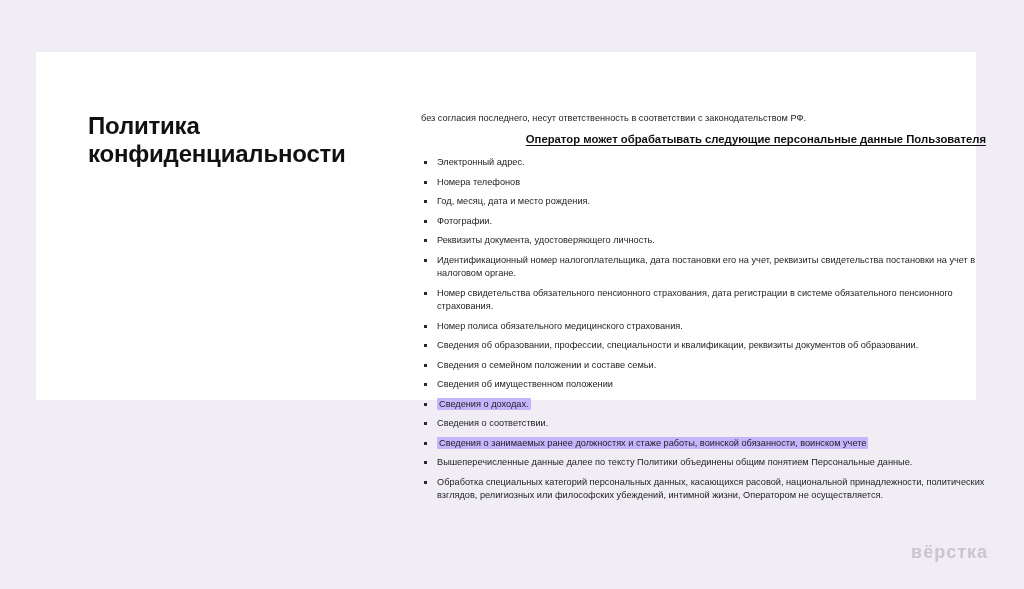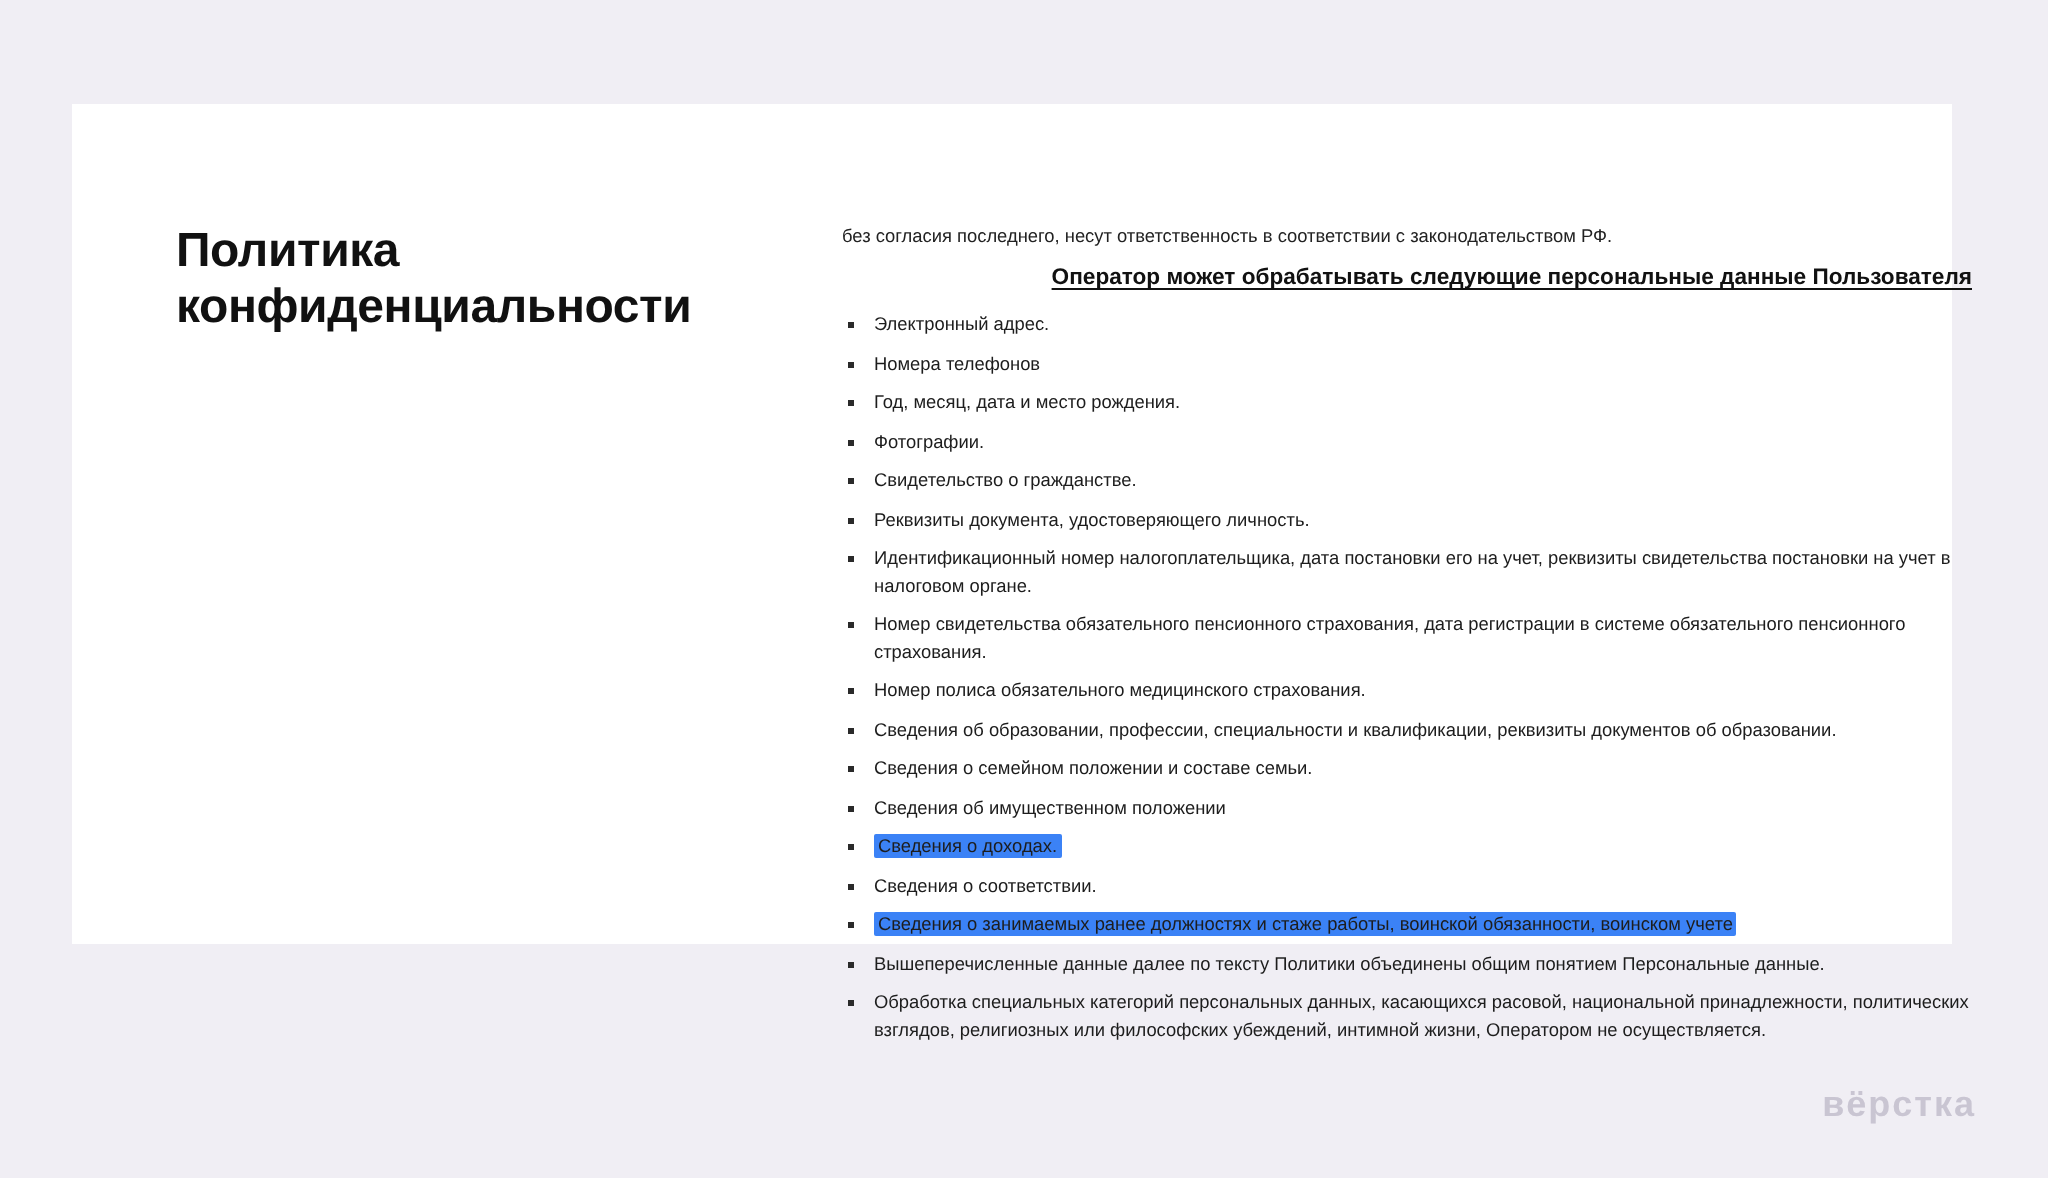--- a/index.html
+++ b/index.html
@@ -12,21 +12,21 @@
     background: #f0eef4;
     font-family: "Liberation Sans", sans-serif;
     overflow: hidden;
     position: relative;
   }
   .page-sheet {
     position: absolute;
     left: 36px;
     top: 52px;
     width: 940px;
-    height: 420px;
+    height: 348px;
     background: #ffffff;
   }
   .doc-title {
     position: absolute;
     left: 52px;
     top: 60px;
     width: 300px;
     font-size: 24px;
     font-weight: bold;
     line-height: 1.18;
@@ -73,21 +73,21 @@
     content: "";
     position: absolute;
     left: 3px;
     top: 5px;
     width: 3px;
     height: 3px;
     background: #2a2a2a;
     border-radius: 0;
   }
   ul.data-list li .hl {
-    background: #3b82f6;
+    background: #c4b5fd;
     padding: 1px 2px;
     border-radius: 1px;
   }
   .watermark {
     position: absolute;
     right: 36px;
     bottom: 26px;
     font-size: 18px;
     letter-spacing: 1px;
     color: #c9c5d2;
@@ -106,21 +106,20 @@
   </div>
 
   <div class="doc-body">
     <p class="lead-line">без согласия последнего, несут ответственность в соответствии с законодательством РФ.</p>
     <p class="section-heading">Оператор может обрабатывать следующие персональные данные Пользователя</p>
     <ul class="data-list" id="personal-data-list">
         <li><span>Электронный адрес.</span></li>
         <li><span>Номера телефонов</span></li>
         <li><span>Год, месяц, дата и место рождения.</span></li>
         <li><span>Фотографии.</span></li>
-        <li><span>Свидетельство о гражданстве.</span></li>
         <li><span>Реквизиты документа, удостоверяющего личность.</span></li>
         <li><span>Идентификационный номер налогоплательщика, дата постановки его на учет, реквизиты свидетельства постановки на учет в налоговом органе.</span></li>
         <li><span>Номер свидетельства обязательного пенсионного страхования, дата регистрации в системе обязательного пенсионного страхования.</span></li>
         <li><span>Номер полиса обязательного медицинского страхования.</span></li>
         <li><span>Сведения об образовании, профессии, специальности и квалификации, реквизиты документов об образовании.</span></li>
         <li><span>Сведения о семейном положении и составе семьи.</span></li>
         <li><span>Сведения об имущественном положении</span></li>
         <li><span class="hl">Сведения о доходах.</span></li>
         <li><span>Сведения о соответствии.</span></li>
         <li><span class="hl">Сведения о занимаемых ранее должностях и стаже работы, воинской обязанности, воинском учете</span></li>

